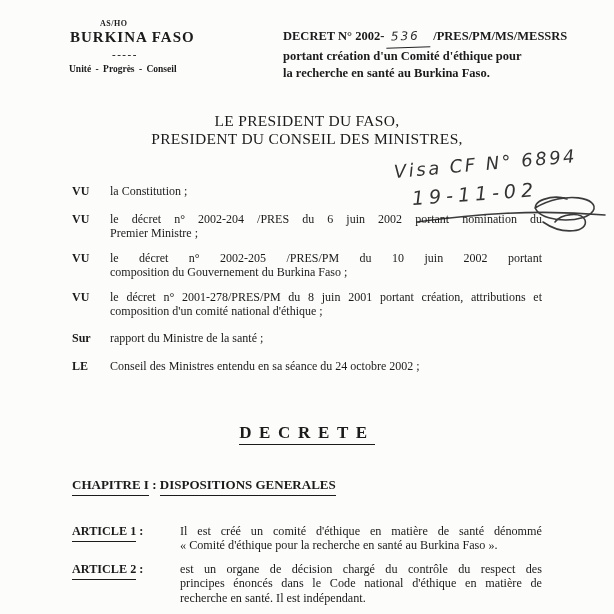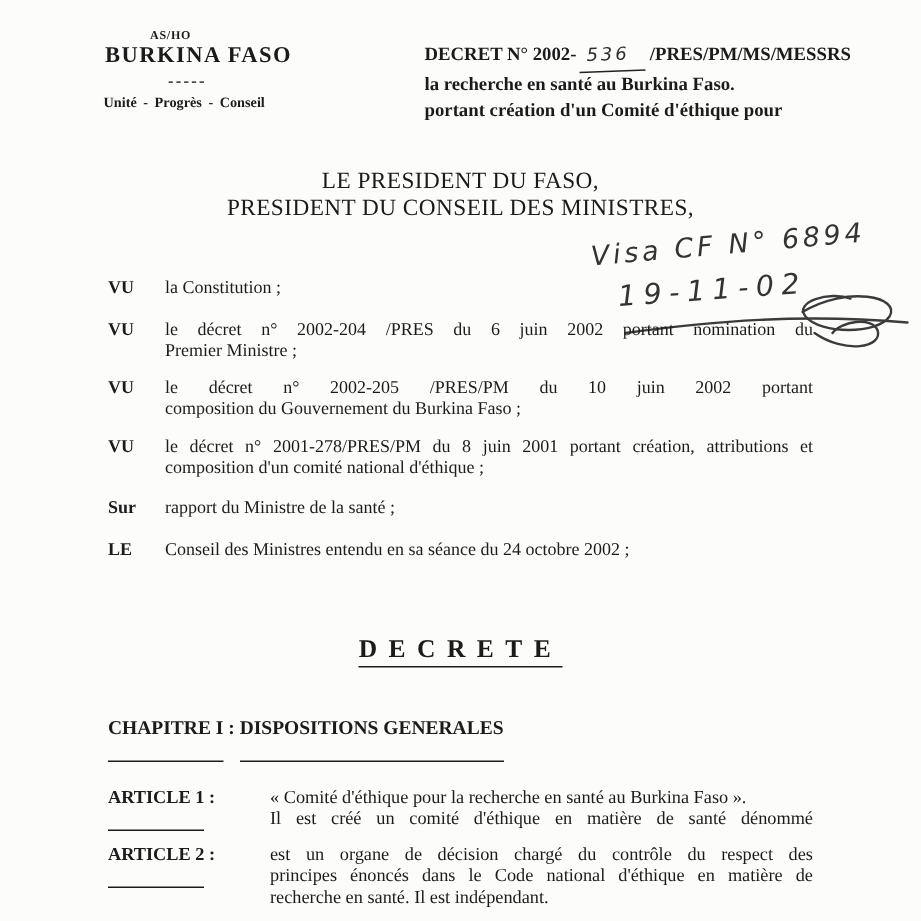--- a/index.html
+++ b/index.html
@@ -37,42 +37,42 @@
   .clause .cl{position:absolute;left:0;top:0;font-weight:bold;}
   .clause .ct{margin-left:38px;width:432px;}
   .line{display:block;}
   .line.stretch{text-align:justify;text-align-last:justify;}
   .c1{top:184px}.c2{top:212px}.c3{top:251px}.c4{top:290px}.c5{top:331px}.c6{top:359px}
   
   .decrete{position:absolute;left:0;top:423px;width:100%;text-align:center;}
   .dword{font-size:17px;font-weight:bold;letter-spacing:.45em;border-bottom:1.6px solid #1b1b1b;padding-bottom:2px;}
   
   .chapter{position:absolute;left:72px;top:477px;font-size:13px;font-weight:bold;}
-  .u{border-bottom:1.5px solid #1b1b1b;padding-bottom:15px;}
+  .u{border-bottom:1.5px solid #1b1b1b;padding-bottom:3px;}
   
   .article{position:absolute;left:72px;width:472px;font-size:12.2px;line-height:14.3px;}
   .article .al{position:absolute;left:0;top:0;font-weight:bold;}
   .article .al .colon{margin-left:3px;}
   .article .ab{margin-left:108px;width:362px;}
   .a1{top:524px}.a2{top:562px}
 </style>
 </head>
 <body>
 
 <div class="page">
 
   <div class="lh-ref">AS/HO</div>
   <div class="lh-country">BURKINA FASO</div>
   <div class="lh-sep">-----</div>
   <div class="lh-motto">Unité - Progrès - Conseil</div>
 
   <div class="dh">
     <div><span>DECRET N° 2002-</span><span class="hand-number">536</span><span>/PRES/PM/MS/MESSRS</span></div>
+    <div>portant création d'un Comité d'éthique pour</div>
     <div>la recherche en santé au Burkina Faso.</div>
-    <div>portant création d'un Comité d'éthique pour</div>
   </div>
 
   <div class="title">
     <div>LE PRESIDENT DU FASO,</div>
     <div>PRESIDENT DU CONSEIL DES MINISTRES,</div>
   </div>
 
   <div class="hand visa1">Visa CF N° 6894</div>
   <div class="hand visa2">19-11-02</div>
   <svg class="flourish" width="195" height="50" viewBox="0 0 195 50">
@@ -129,22 +129,22 @@
 
   <div class="chapter">
     <span class="u">CHAPITRE I</span><span> : </span><span class="u">DISPOSITIONS GENERALES</span>
   </div>
 
   <div class="article a1">
     <span class="al">
       <span class="u">ARTICLE 1</span><span class="colon">:</span>
     </span>
     <div class="ab">
+      <span class="line stretch">Il est créé un comité d'éthique en matière de santé dénommé</span>
       <span class="line">« Comité d'éthique pour la recherche en santé au Burkina Faso ».</span>
-      <span class="line stretch">Il est créé un comité d'éthique en matière de santé dénommé</span>
     </div>
   </div>
   <div class="article a2">
     <span class="al">
       <span class="u">ARTICLE 2</span><span class="colon">:</span>
     </span>
     <div class="ab">
       <span class="line stretch">est un organe de décision chargé du contrôle du respect des</span>
       <span class="line stretch">principes énoncés dans le Code national d'éthique en matière de</span>
       <span class="line">recherche en santé. Il est indépendant.</span>

